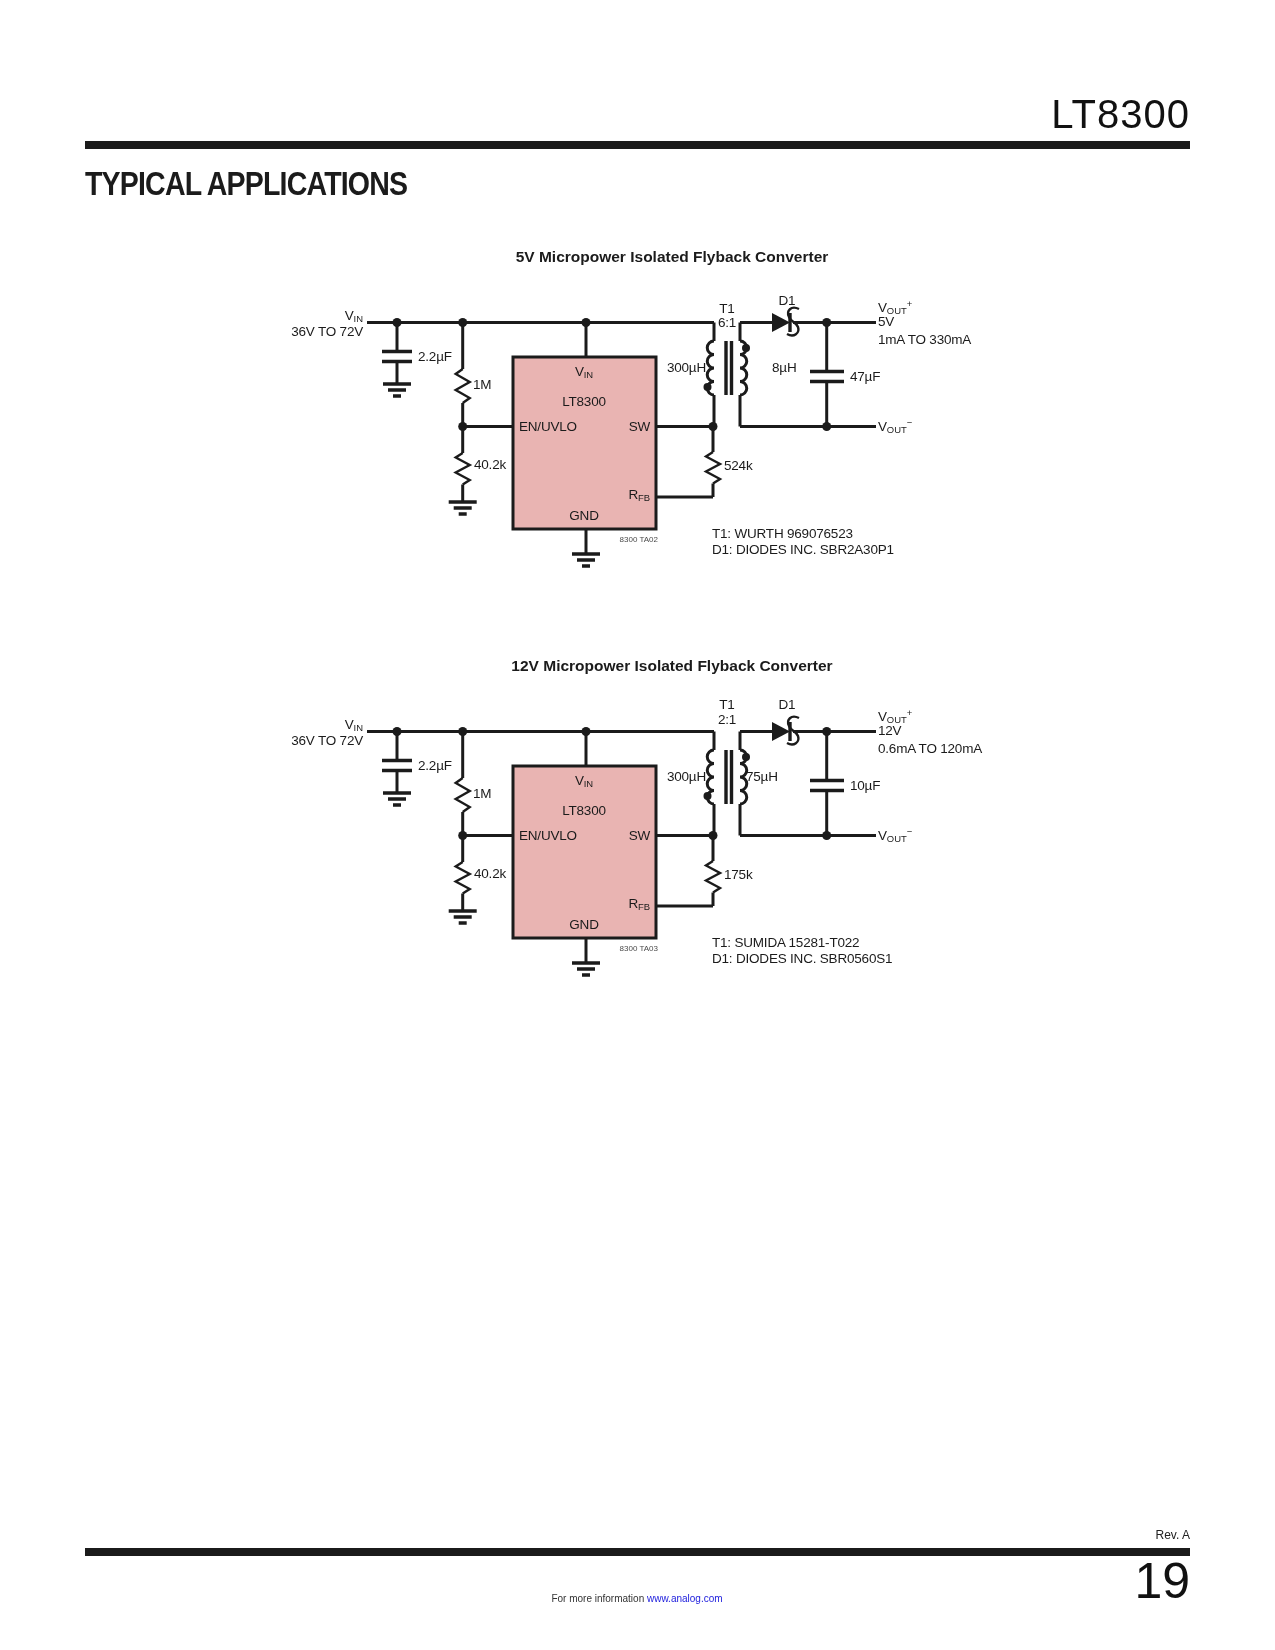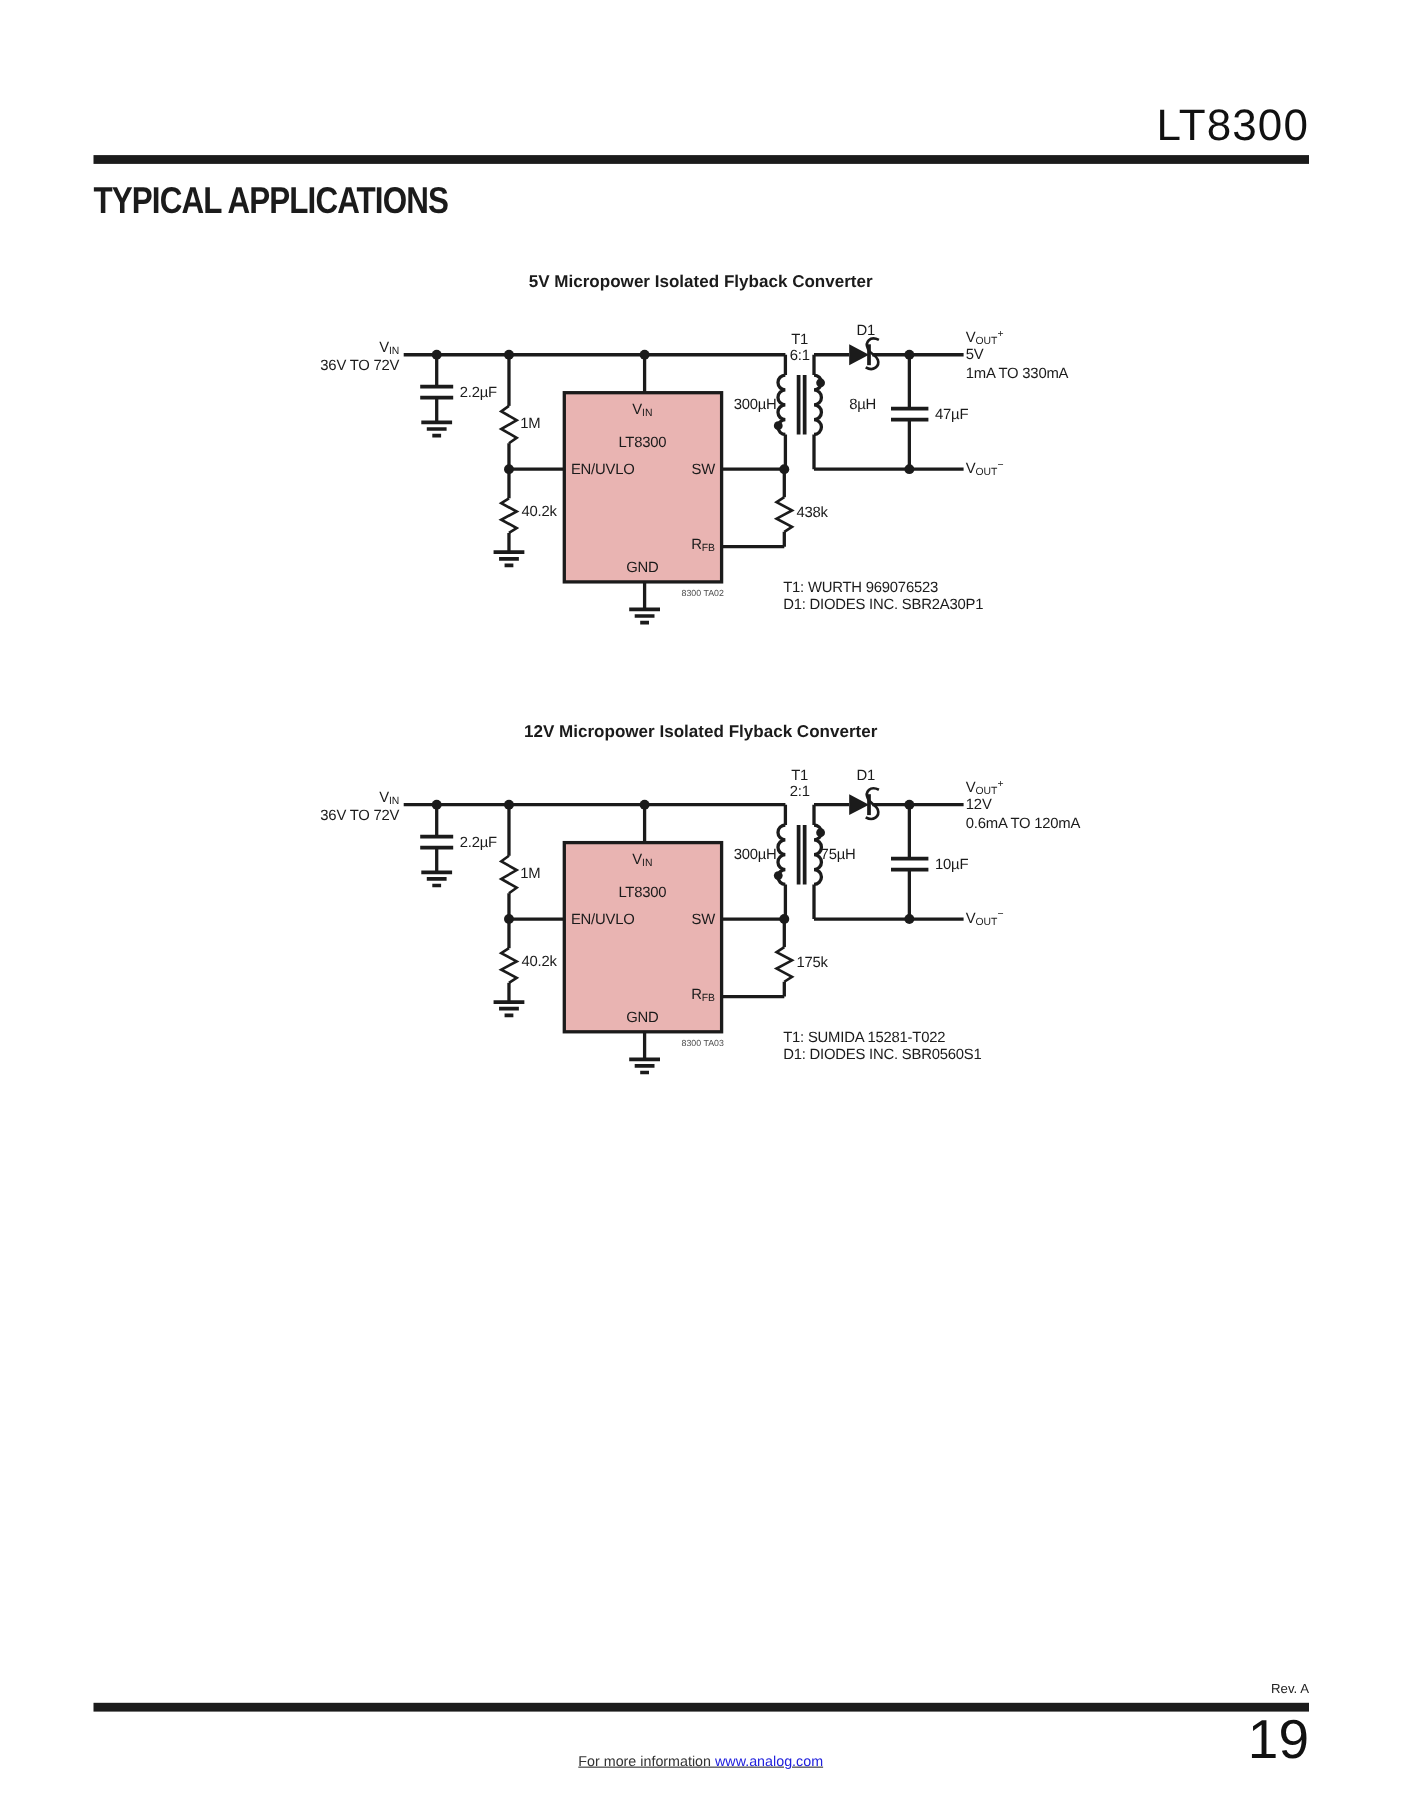--- a/index.html
+++ b/index.html
@@ -21,31 +21,31 @@
   #rule-top{top:141px;height:8px;}
   #rule-bottom{top:1548px;height:8px;}
   #section-title{
     position:absolute;left:85px;top:164px;font-size:34px;font-weight:bold;
     letter-spacing:-1px;transform:scaleX(0.84);transform-origin:left center;
     color:#1b1b1b;white-space:nowrap;
   }
   
   #rev{position:absolute;right:85px;top:1528px;font-size:12px;color:#222;}
   #page-number{position:absolute;right:85px;top:1556px;font-size:50px;font-weight:300;line-height:1;color:#111;}
-  #footer-info{position:absolute;left:637px;top:1593px;transform:translateX(-50%);font-size:13px;color:#333;white-space:nowrap;text-decoration:underline;}
+  #footer-info{position:absolute;left:637px;top:1593px;transform:translateX(-50%);font-size:10px;color:#333;white-space:nowrap;}
   #footer-info a{color:var(--link);text-decoration:none;}
   
   .circuit{position:absolute;left:280px;width:720px;height:352px;}
   .circuit svg{position:absolute;left:0;top:0;}
   .lbl{position:absolute;font-size:13.5px;line-height:1;color:var(--ink);white-space:nowrap;letter-spacing:-0.2px;}
   .lbl.c{transform:translateX(-50%);}
   .lbl.r{text-align:right;}
   .lbl sub{font-size:0.7em;vertical-align:-0.22em;line-height:1;letter-spacing:0;}
   .lbl sup{font-size:0.7em;vertical-align:0.5em;line-height:1;letter-spacing:0;}
-  .ckt-title{position:absolute;transform:translateX(-50%);font-size:15.5px;font-weight:bold;white-space:nowrap;color:#1b1b1b;}
+  .ckt-title{position:absolute;transform:translateX(-50%);font-size:15.5px;font-weight:bold;white-space:nowrap;color:#1b1b1b;margin-left:35px;}
   .fig-id{position:absolute;font-size:8px;color:#4a4a4a;white-space:nowrap;}
   
   .w{stroke:var(--ink);stroke-width:3;fill:none;}
   .w2{stroke:var(--ink);stroke-width:3.4;fill:none;}
   .thin{stroke:var(--ink);stroke-width:2.4;fill:none;}
   .dot{fill:var(--ink);stroke:none;}
   .tri{fill:var(--ink);stroke:none;}
   .ic-rect{fill:var(--ic-fill);stroke:var(--ink);stroke-width:3;}
 </style>
 </head>
@@ -132,21 +132,21 @@
     <div class="lbl" style="left:239px;top:190px">EN/UVLO</div>
     <div class="lbl r" style="right:350px;top:190px">SW</div>
     <div class="lbl r" style="right:350px;top:258px"><span>R</span><sub>FB</sub></div>
     <div class="lbl c" style="left:304px;top:279px">GND</div>
     <div class="fig-id" style="right:342px;top:305px">8300 TA02</div>
     <div class="lbl c" style="left:447px;top:72px">T1</div>
     <div class="lbl c" style="left:447px;top:86px">6:1</div>
     <div class="lbl r" style="right:294px;top:131px">300µH</div>
     <div class="lbl" style="left:492px;top:131px">8µH</div>
     <div class="lbl c" style="left:507px;top:64px">D1</div>
-    <div class="lbl" style="left:444px;top:229px">438k</div>
+    <div class="lbl" style="left:444px;top:229px">524k</div>
     <div class="lbl" style="left:570px;top:140px">47µF</div>
     <div class="lbl" style="left:598px;top:69px"><span>V</span><sub>OUT</sub><sup>+</sup></div>
     <div class="lbl" style="left:598px;top:85px">5V</div>
     <div class="lbl" style="left:598px;top:103px">1mA TO 330mA</div>
     <div class="lbl" style="left:598px;top:188px"><span>V</span><sub>OUT</sub><sup>−</sup></div>
     <div class="lbl" style="left:432px;top:297px">T1: WURTH 969076523</div>
     <div class="lbl" style="left:432px;top:313px">D1: DIODES INC. SBR2A30P1</div>
   </div>
 
   <div class="circuit" style="top:639px">

